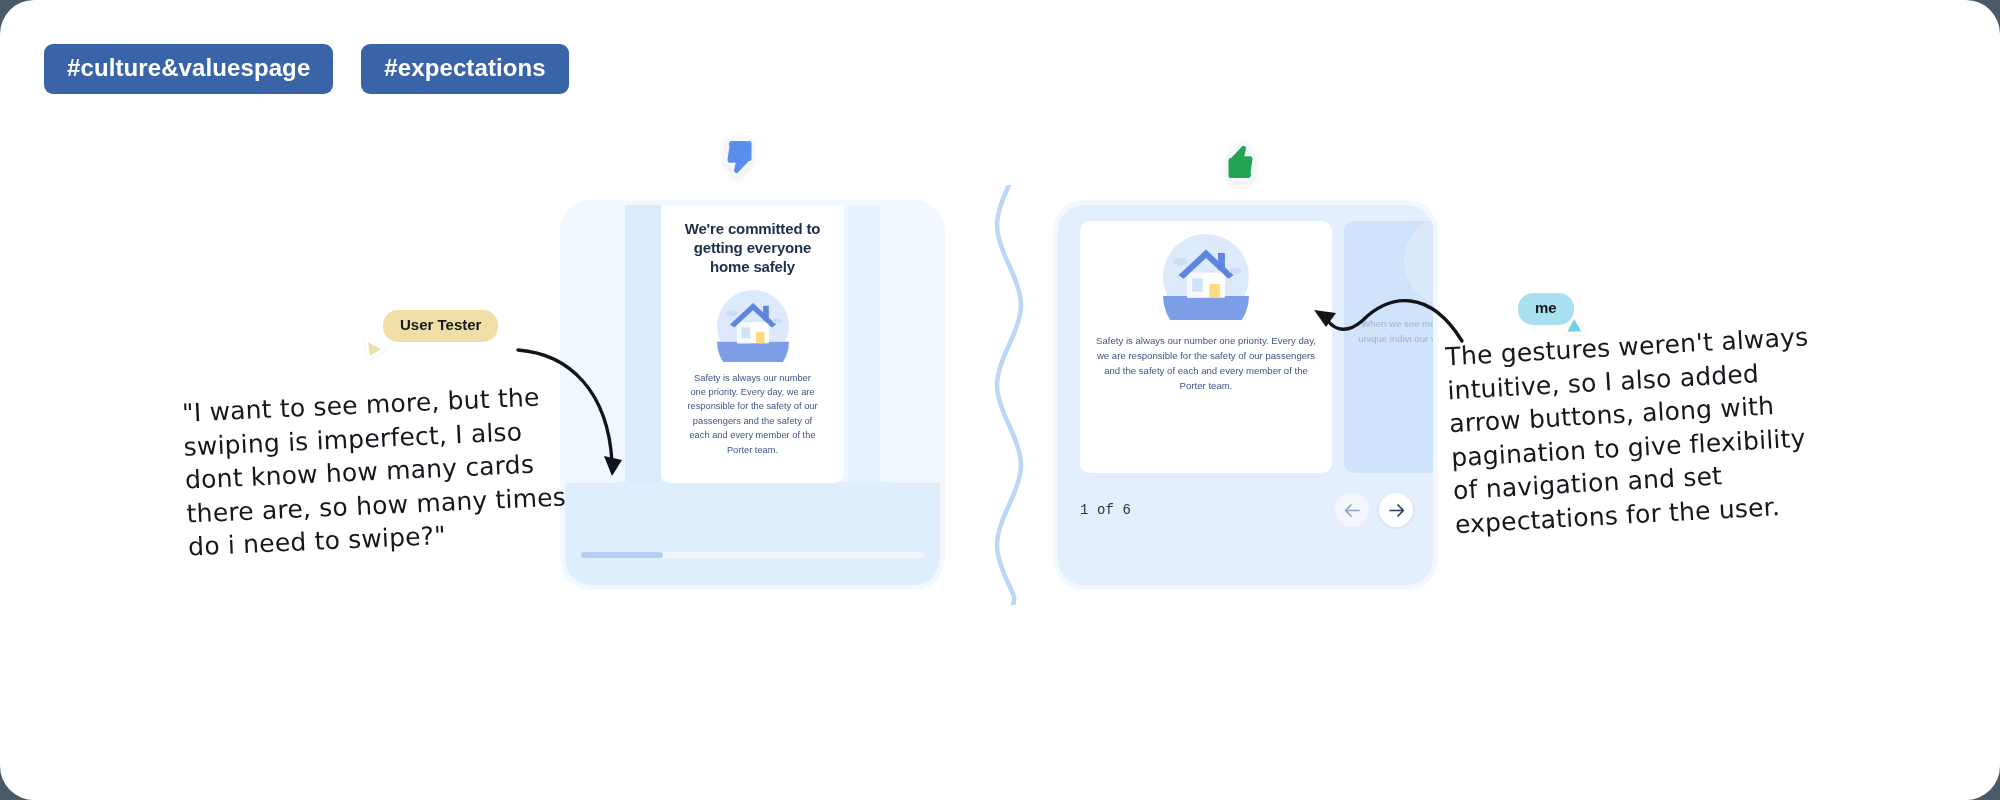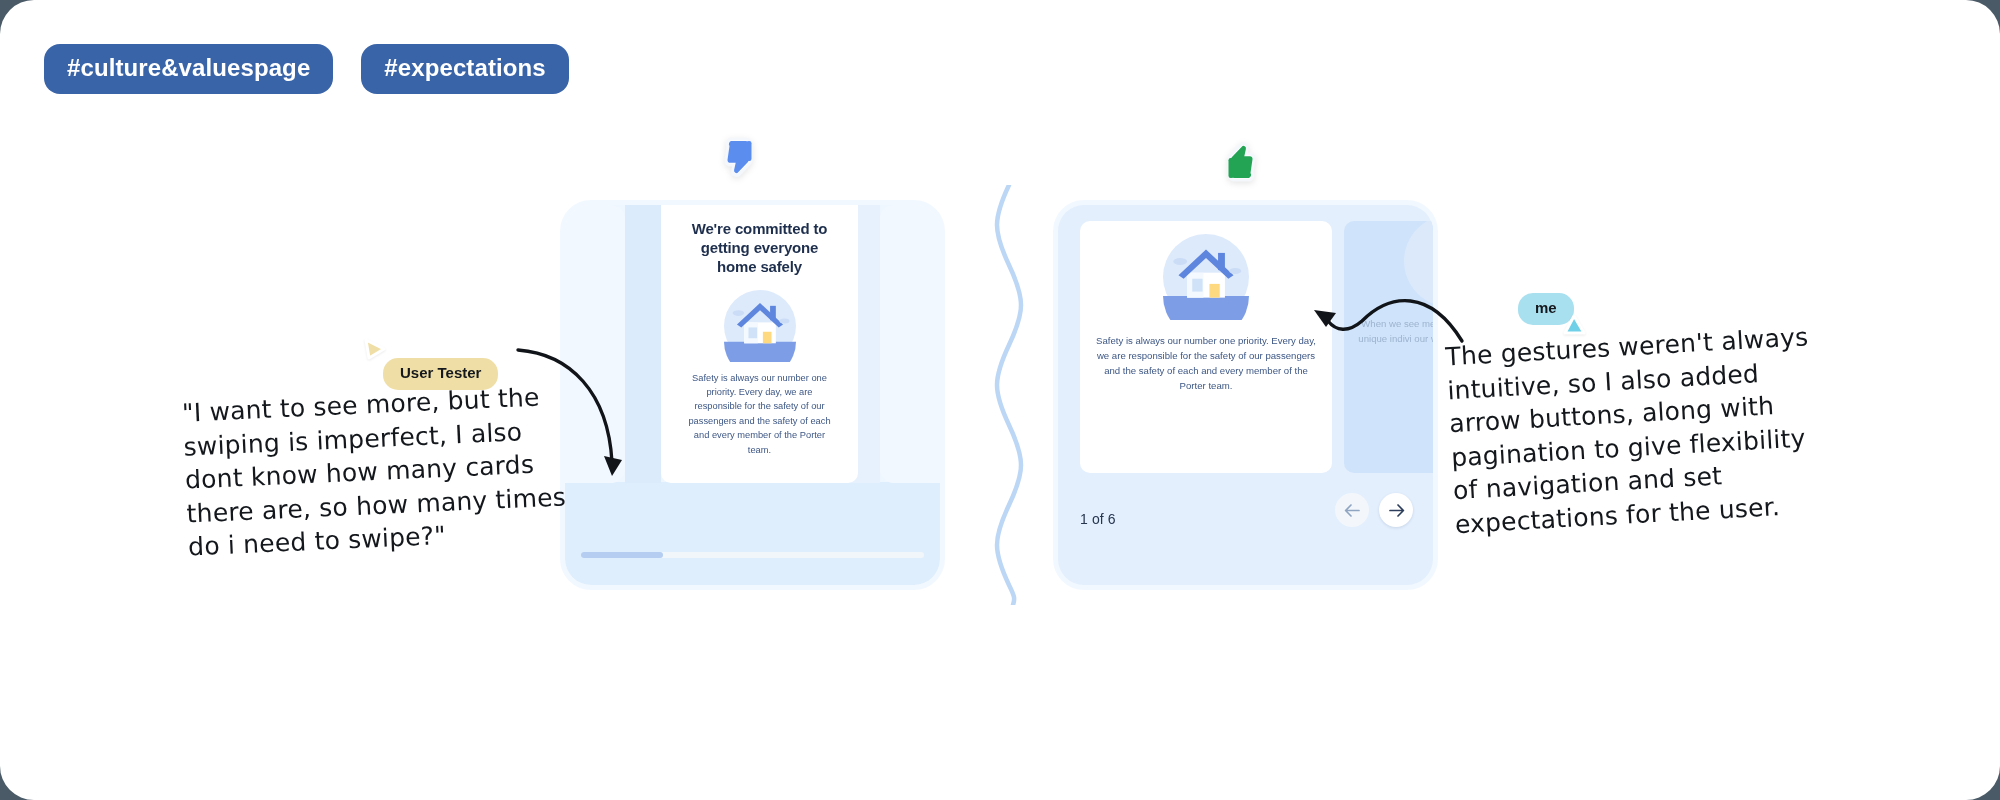--- a/index.html
+++ b/index.html
@@ -35,21 +35,21 @@
     display: flex;
     gap: 28px;
   }
   .tag {
     background: #3a64a8;
     color: #ffffff;
     font-size: 24px;
     font-weight: 700;
     letter-spacing: .1px;
     padding: 11px 23px 13px;
-    border-radius: 16px;
+    border-radius: 9px;
     white-space: nowrap;
     line-height: 1.1;
   }
 
   
   .thumb {
     position: absolute;
     width: 52px;
     height: 52px;
     filter: drop-shadow(0 2px 3px rgba(0,0,0,.10));
@@ -98,21 +98,21 @@
   }
   #phone-left .card-strip-r {
     position: absolute;
     right: 60px; top: 0;
     width: 32px; height: 278px;
     background: #e7f1fd;
   }
   #phone-left .main-card {
     position: absolute;
     left: 96px; top: 0;
-    width: 197px;
+    width: 183px;
     height: 278px;
     background: #ffffff;
     border-radius: 0 0 10px 10px;
     padding: 14px 21px 0;
     text-align: center;
   }
   #phone-left .card-title {
     font-size: 15px;
     font-weight: 700;
     color: #1e2f4d;
@@ -193,22 +193,23 @@
     border-radius: 50%;
     background: #dbe9fb;
   }
 
   .pager-row {
     position: absolute;
     left: 22px;
     right: 20px;
     top: 288px;
     display: flex;
-    align-items: flex-end;
+    align-items: center;
     justify-content: space-between;
+    font-family: Liberation Mono, monospace;
   }
   .pager-label {
     font-size: 14px;
     color: #26364f;
     letter-spacing: .1px;
   }
   .pager-btns { display: flex; gap: 10px; }
   .pager-btn {
     width: 34px; height: 34px;
     border-radius: 50%;
@@ -237,21 +238,20 @@
     font-weight: 700;
     color: #15181d;
     padding: 7px 17px 8px;
     border-radius: 15px;
     white-space: nowrap;
     line-height: 1.1;
   }
   #badge-user-tester {
     left: 383px; top: 310px;
     background: #efdfa7;
-    margin-top: 48px;
   }
   #badge-me {
     left: 1518px; top: 293px;
     background: #a8e0ef;
     text-align: right;
   }
   .badge-tail {
     position: absolute;
     width: 26px; height: 24px;
     filter: drop-shadow(0 1px 1px rgba(0,0,0,.08));

